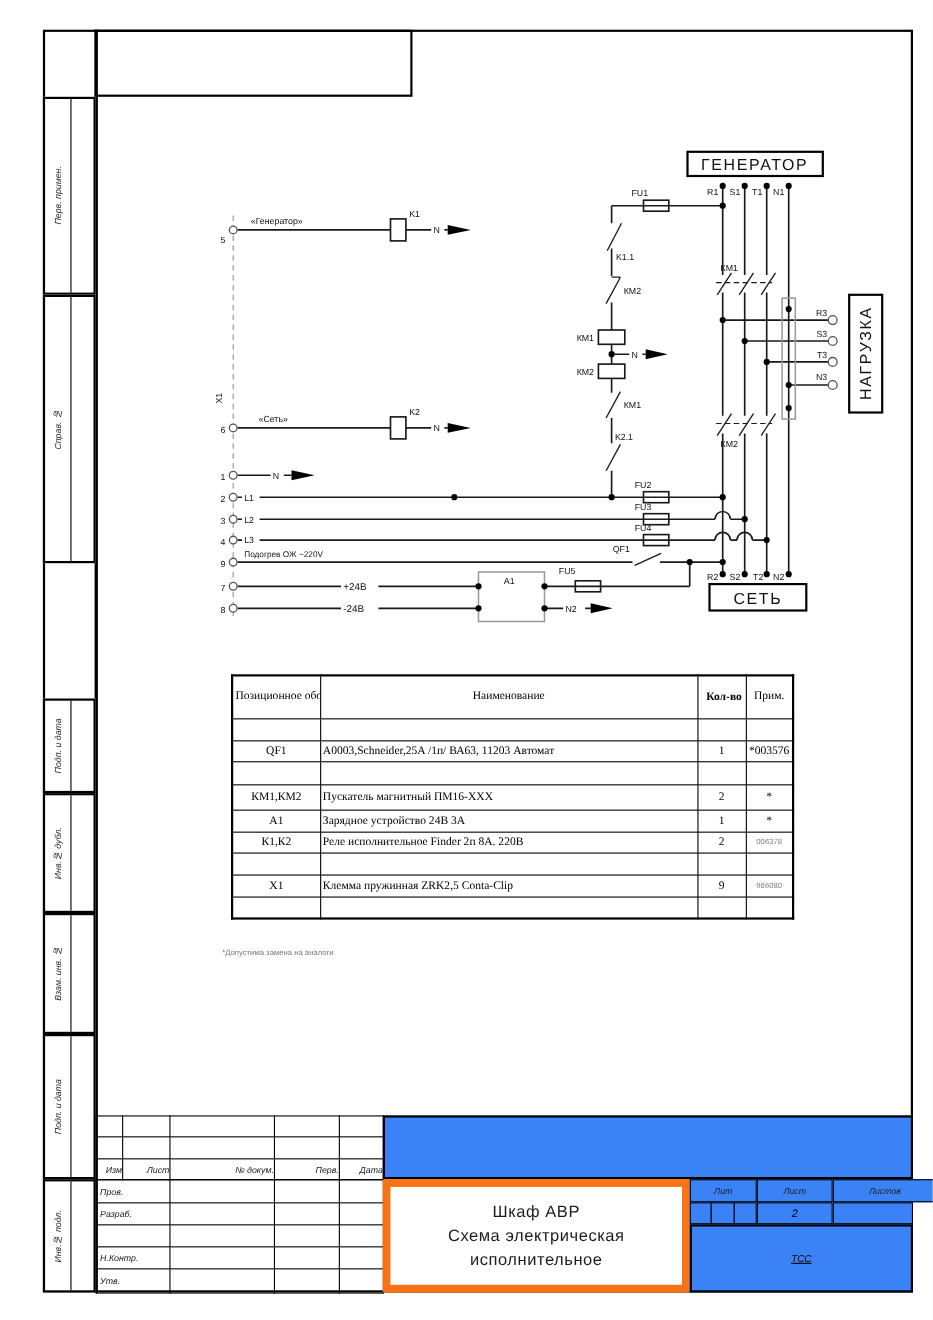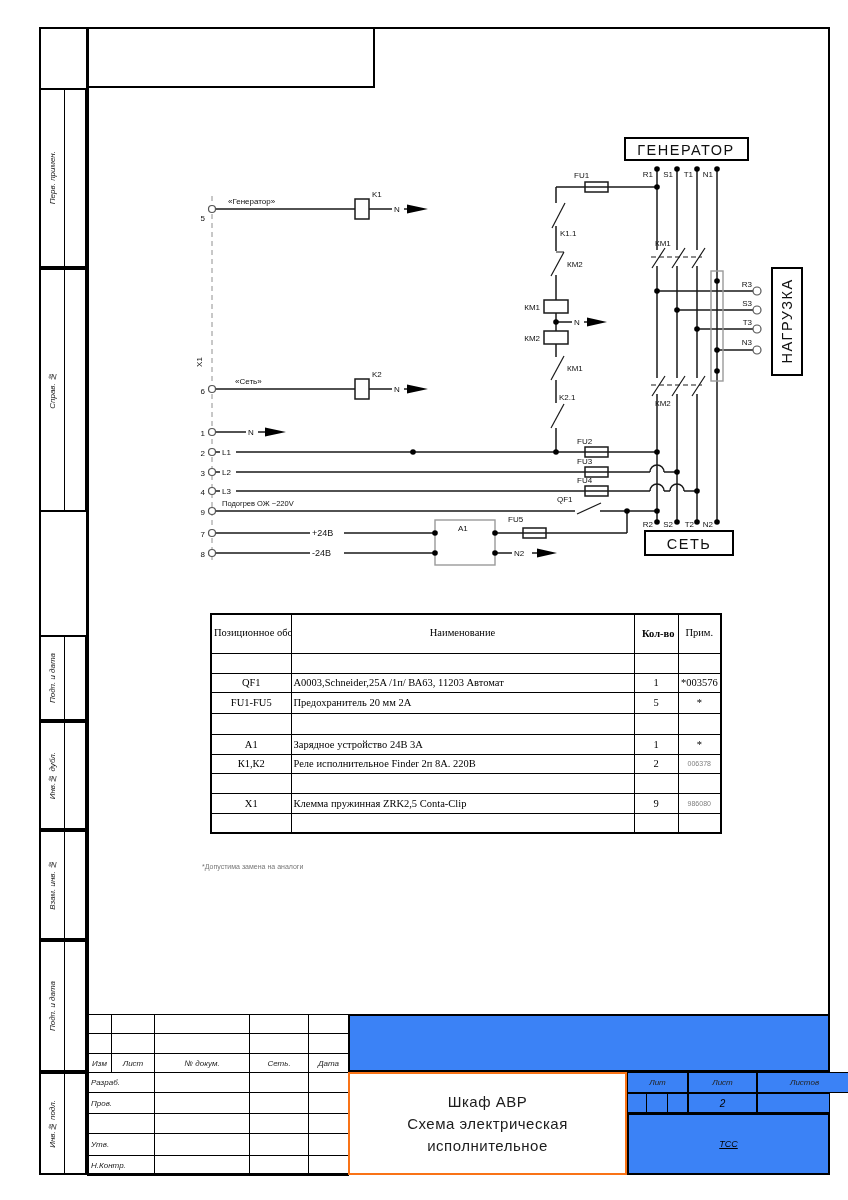--- a/index.html
+++ b/index.html
@@ -38,24 +38,24 @@
   td.c{text-align:center;}
   td.l{text-align:left;padding-left:6px;}
   td.sm{font-family:"Liberation Sans",sans-serif;font-size:7px;color:#808080;text-align:center;}
   .qtyhead{width:28px;margin:0 auto;line-height:1.15;font-weight:bold;}
   .footnote{font:7px "Liberation Sans",sans-serif;color:#777;}
   
   .tb{border:1.5px solid #000;background:#3b82f6;}
   .tbl{font:italic 8px "Liberation Sans",sans-serif;color:#222;display:flex;align-items:center;justify-content:center;}
   table.rev,table.roles{position:absolute;border-collapse:collapse;table-layout:fixed;
         font:italic 8px "Liberation Sans",sans-serif;color:#222;}
-  table.rev td,table.roles td{border:1.5px solid #000;padding:0;text-align:center;overflow:hidden;}
+  table.rev td,table.roles td{border:1.5px solid #000;padding:0;text-align:right;overflow:hidden;}
   table.roles td.r{text-align:left;padding-left:3px;}
   .titlecell{display:flex;flex-direction:column;align-items:center;justify-content:center;
-             font-size:15px;line-height:22px;letter-spacing:.5px;color:#1c1c1c;border:2px solid #f97316;}
+             font-size:15px;line-height:22px;letter-spacing:.5px;color:#1c1c1c;border:7px solid #f97316;}
   .orgcell{display:flex;align-items:center;justify-content:center;font:italic 9px "Liberation Sans",sans-serif;text-decoration:underline;}
   .litval{display:flex;align-items:center;justify-content:center;font:italic 10px "Liberation Sans",sans-serif;}
 </style>
 </head>
 <body>
 
 <div class="sheet">
 
   <div class="abs frame"></div>
   <div class="abs vmain"></div>
@@ -315,30 +315,30 @@
       <td class="c"></td>
       <td class="c"></td>
     </tr>
     <tr style="height:19px">
       <td class="c">QF1</td>
       <td class="l">А0003,Schneider,25A /1п/ ВА63, 11203 Автомат</td>
       <td class="c">1</td>
       <td class="c">*003576</td>
     </tr>
     <tr style="height:21px">
-      <td class="c">FU1-FU5</td>
-      <td class="l">Предохранитель 20 мм 2А</td>
-      <td class="c">5</td>
+      <td class="c"></td>
+      <td class="l"></td>
+      <td class="c"></td>
+      <td class="c"></td>
+    </tr>
+    <tr style="height:23px">
+      <td class="c">КМ1,КМ2</td>
+      <td class="l">Пускатель магнитный ПМ16-ХХХ</td>
+      <td class="c">2</td>
       <td class="c">*</td>
-    </tr>
-    <tr style="height:21px">
-      <td class="c"></td>
-      <td class="l"></td>
-      <td class="c"></td>
-      <td class="c"></td>
     </tr>
     <tr style="height:20px">
       <td class="c">А1</td>
       <td class="l">Зарядное устройство 24В 3А</td>
       <td class="c">1</td>
       <td class="c">*</td>
     </tr>
     <tr style="height:19px">
       <td class="c">К1,К2</td>
       <td class="l">Реле исполнительное Finder 2п 8А. 220В</td>
@@ -388,60 +388,60 @@
           <td></td>
           <td></td>
           <td></td>
           <td></td>
           <td></td>
         </tr>
     <tr style="height:19px">
       <td>Изм</td>
       <td>Лист</td>
       <td>№ докум.</td>
-      <td>Сеть.</td>
+      <td>Перв.</td>
       <td>Дата</td>
     </tr>
   </tbody>
     </table>
 
   <table class="roles" style="left:87px;top:1072px;width:261px;">
     <colgroup>
         <col style="width:67px">
         <col style="width:95px">
         <col style="width:59px">
         <col style="width:40px">
       </colgroup>
     <tbody>
-        <tr style="height:20px">
+        <tr style="height:21px">
+      <td class="r">Пров.</td>
+          <td></td>
+          <td></td>
+          <td></td>
+        </tr>
+    <tr style="height:20px">
       <td class="r">Разраб.</td>
           <td></td>
           <td></td>
           <td></td>
         </tr>
-    <tr style="height:21px">
-      <td class="r">Пров.</td>
-          <td></td>
-          <td></td>
-          <td></td>
-        </tr>
     <tr style="height:20px">
       <td class="r"></td>
+          <td></td>
+          <td></td>
+          <td></td>
+        </tr>
+    <tr style="height:20px">
+      <td class="r">Н.Контр.</td>
           <td></td>
           <td></td>
           <td></td>
         </tr>
     <tr style="height:22px">
       <td class="r">Утв.</td>
-          <td></td>
-          <td></td>
-          <td></td>
-        </tr>
-    <tr style="height:20px">
-      <td class="r">Н.Контр.</td>
           <td></td>
           <td></td>
           <td></td>
         </tr>
   </tbody>
     </table>
 
   <div class="abs tb" style="left:348px;top:1014px;width:482px;height:58px;border-width:2px;"></div>
 
   <div class="abs titlecell" style="left:348px;top:1072px;width:279px;height:103px;">

